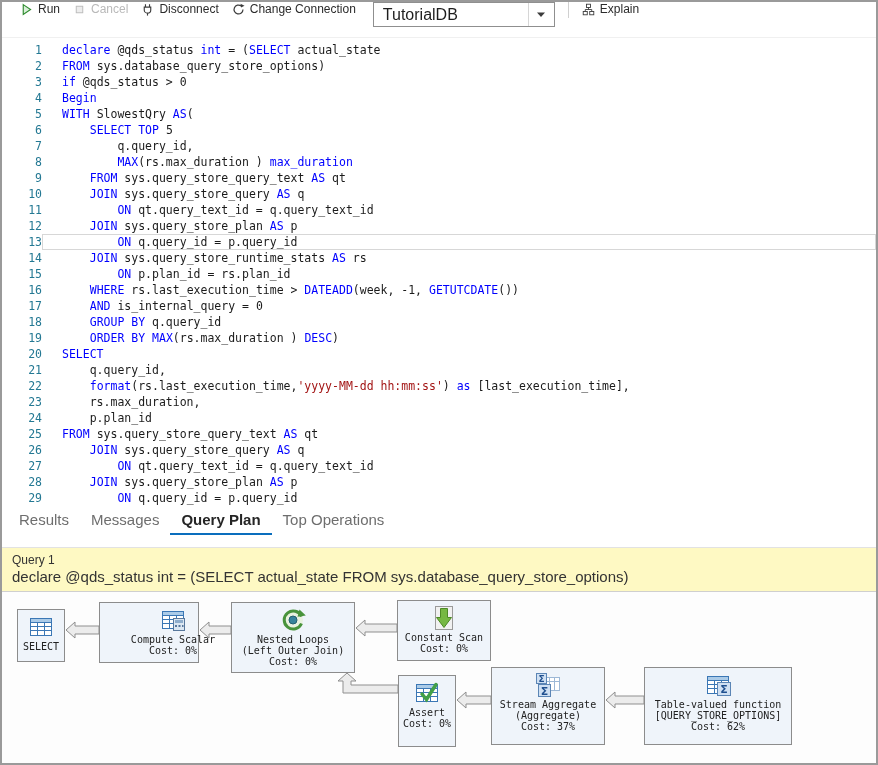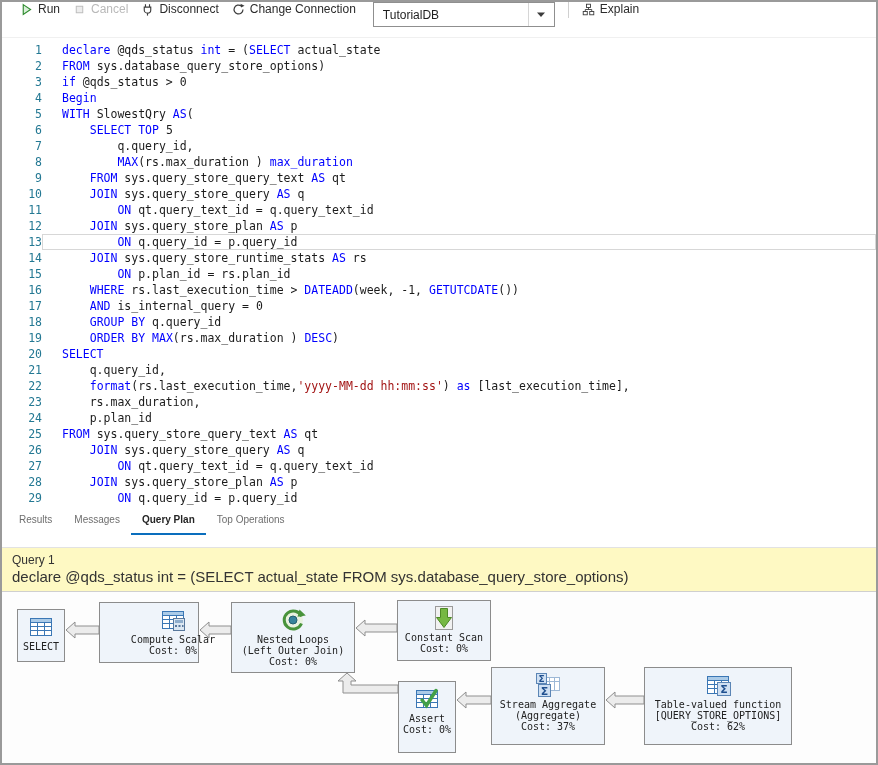--- a/index.html
+++ b/index.html
@@ -8,40 +8,40 @@
   .window { width:878px; height:765px; border:2px solid #9a9a9a; background:#ffffff;
             display:flex; flex-direction:column; overflow:hidden; }
 
   
   .toolbar { height:36px; flex:none; display:flex; align-items:flex-start;
              padding-left:18px; gap:13px; background:#ffffff; border-bottom:1px solid #f0f0f0; }
   .tbtn { display:flex; align-items:center; gap:5px; font-size:12px; color:#2b2b2b; cursor:pointer; white-space:nowrap; }
   .tbtn.disabled { color:#b9b9b9; }
   .tbtn svg { display:block; }
   .db-select { width:182px; height:25px; border:1px solid #8f8f8f; background:#fff;
-               display:flex; align-items:center; font-size:12px; color:#1e1e1e; margin-left:4px; cursor:pointer; }
+               display:flex; align-items:center; font-size:16px; color:#1e1e1e; margin-left:4px; cursor:pointer; }
   .db-label { flex:1; padding-left:9px; }
   .db-caret { width:26px; height:100%; display:flex; align-items:center; justify-content:center;
               border-left:1px solid #d6d6d6; }
   .vsep { width:1px; height:16px; background:#d0d0d0; }
 
   
   .editor { height:467px; flex:none; overflow:hidden; background:#ffffff;
             font-family:"DejaVu Sans Mono", monospace; font-size:11.5px; padding-top:4px; cursor:text; }
   .line { display:flex; height:16px; line-height:16px; white-space:pre; }
   .ln { width:40px; flex:none; text-align:right; color:#237893; font-size:11.5px; }
   .code { flex:1; padding-left:20px; color:#1b1b1b; white-space:pre; }
   .code .k { color:#0000ff; }
   .code .s { color:#a31515; }
   .code .p { color:#1b1b1b; }
   .line.current .code { outline:1px solid #d7d7d7; outline-offset:-1px; }
 
   
   .tabbar { height:30px; flex:none; display:flex; align-items:stretch; padding-left:6px; background:#fff; }
-  .tab { display:flex; align-items:center; padding:0 11px; font-size:10px; color:#6e6e6e;
+  .tab { display:flex; align-items:center; padding:0 11px; font-size:15px; color:#6e6e6e;
          border-bottom:2px solid transparent; cursor:pointer; white-space:nowrap; }
   .tab.active { color:#252525; font-weight:bold; border-bottom-color:#0a6ebd; }
 
   
   .qheader { margin-top:12px; height:45px; flex:none; border-top:1px solid #e2e2e2;
              border-bottom:1px solid #cfcfcf; padding:5px 10px 0 10px; background:#fef9c3; }
   .qtitle { font-size:12px; color:#333; line-height:15px; }
   .qtext  { font-size:15px; color:#333; line-height:15px; margin-top:1px; }
 
   
@@ -220,21 +220,21 @@
       <div class="node" style="left: 395px; top: 8px; width: 94px; height: 61px;">
         <div class="nicon">
           <svg viewBox="0 0 26 26">
             <rect x="4.5" y="1.5" width="17" height="23" fill="#f1f1f1" stroke="#9a9a9a"></rect>
             <polygon points="9.5,3.5 16.5,3.5 16.5,12.5 20.5,12.5 13,22.5 5.5,12.5 9.5,12.5" fill="#76b843" stroke="#4d8a26"></polygon>
           </svg>
         </div>
         <div class="nline">Constant Scan</div>
         <div class="nline">Cost: 0%</div>
       </div>
-      <div class="node" style="left: 396px; top: 89px; width: 58px; height: 72px;">
+      <div class="node" style="left: 396px; top: 83px; width: 58px; height: 72px;">
         <div class="nicon">
           <svg viewBox="0 0 26 26">
             <rect x="2.5" y="4.5" width="21" height="17" fill="#ffffff" stroke="#3b77b5"></rect>
             <rect x="2.5" y="4.5" width="21" height="4" fill="#abcbe8" stroke="#3b77b5"></rect>
             <line x1="2.5" y1="12.5" x2="23.5" y2="12.5" stroke="#3b77b5"></line>
             <line x1="2.5" y1="16.5" x2="23.5" y2="16.5" stroke="#3b77b5"></line>
             <line x1="9.5" y1="8.5" x2="9.5" y2="21.5" stroke="#3b77b5"></line>
             <line x1="16.5" y1="8.5" x2="16.5" y2="21.5" stroke="#3b77b5"></line>
             <path d="M8 14 L12.5 19.5 L22 4.5" fill="none" stroke="#43a047" stroke-width="3.5" stroke-linecap="round"></path>
           </svg>

